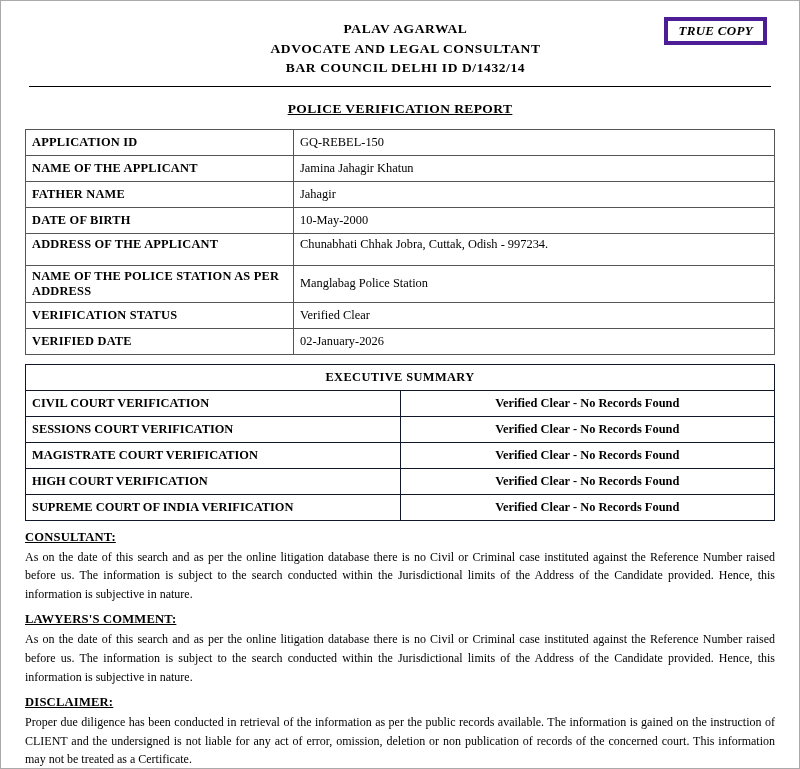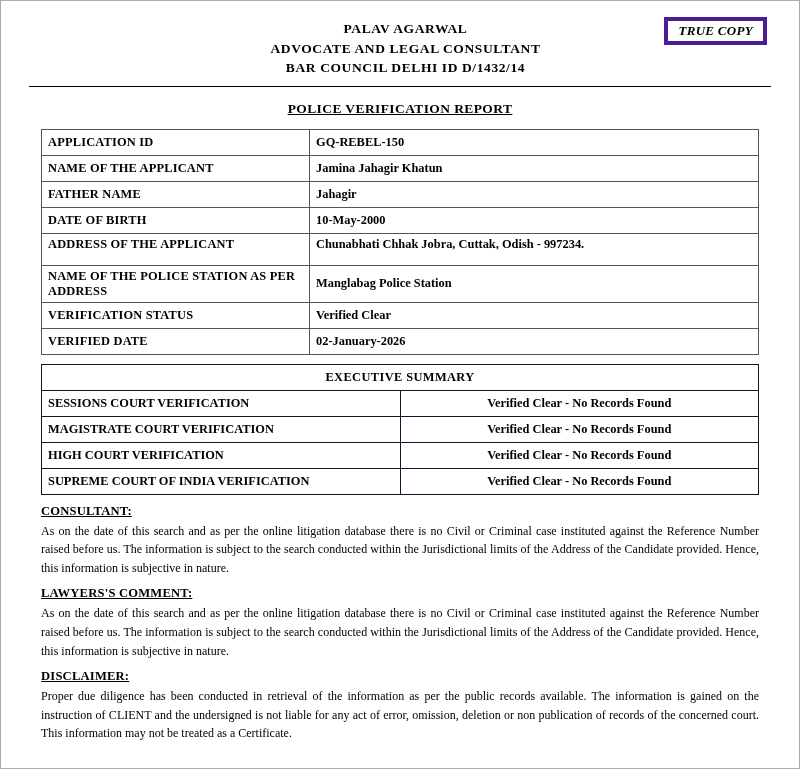--- a/index.html
+++ b/index.html
@@ -51,42 +51,42 @@
   }
   .report-title {
     text-align: center;
     font-weight: bold;
     font-size: 13.5px;
     text-decoration: underline;
     margin-top: 14px;
     letter-spacing: 0.4px;
   }
   .content {
-    padding: 0 40px;
+    padding: 0 24px;
     margin-top: 12px;
   }
   table.info {
     width: 100%;
     border-collapse: collapse;
     table-layout: fixed;
   }
   table.info td {
     border: 1px solid #555;
     padding: 3px 6px;
     font-size: 12.4px;
     vertical-align: middle;
     height: 19px;
   }
   td.label {
     width: 255px;
     font-weight: bold;
     letter-spacing: 0.2px;
   }
   td.value {
-    font-weight: bold;
+    font-weight: normal;
   }
   table.summary {
     width: 100%;
     border-collapse: collapse;
     table-layout: fixed;
     margin-top: 9px;
   }
   table.summary td {
     border: 1px solid #0f172a;
     padding: 3px 6px;
@@ -178,20 +178,24 @@
         </tr>
       </tbody>
     </table>
 
     <table class="summary">
       <tbody>
         <tr>
           <td class="sum-head" colspan="2">EXECUTIVE SUMMARY</td>
         </tr>
         <tr>
+          <td class="sum-label">CIVIL COURT VERIFICATION</td>
+          <td class="sum-val">Verified Clear - No Records Found</td>
+        </tr>
+        <tr>
           <td class="sum-label">SESSIONS COURT VERIFICATION</td>
           <td class="sum-val">Verified Clear - No Records Found</td>
         </tr>
         <tr>
           <td class="sum-label">MAGISTRATE COURT VERIFICATION</td>
           <td class="sum-val">Verified Clear - No Records Found</td>
         </tr>
         <tr>
           <td class="sum-label">HIGH COURT VERIFICATION</td>
           <td class="sum-val">Verified Clear - No Records Found</td>

